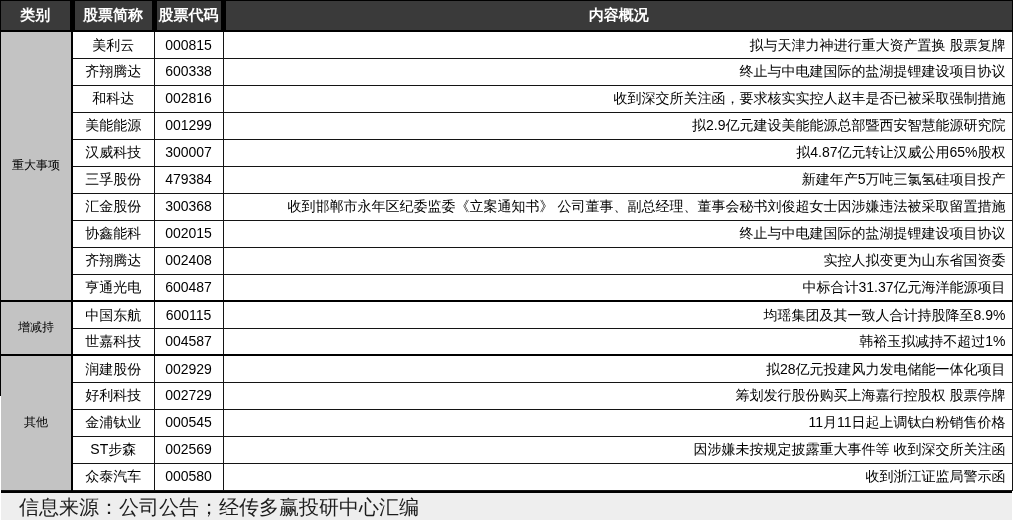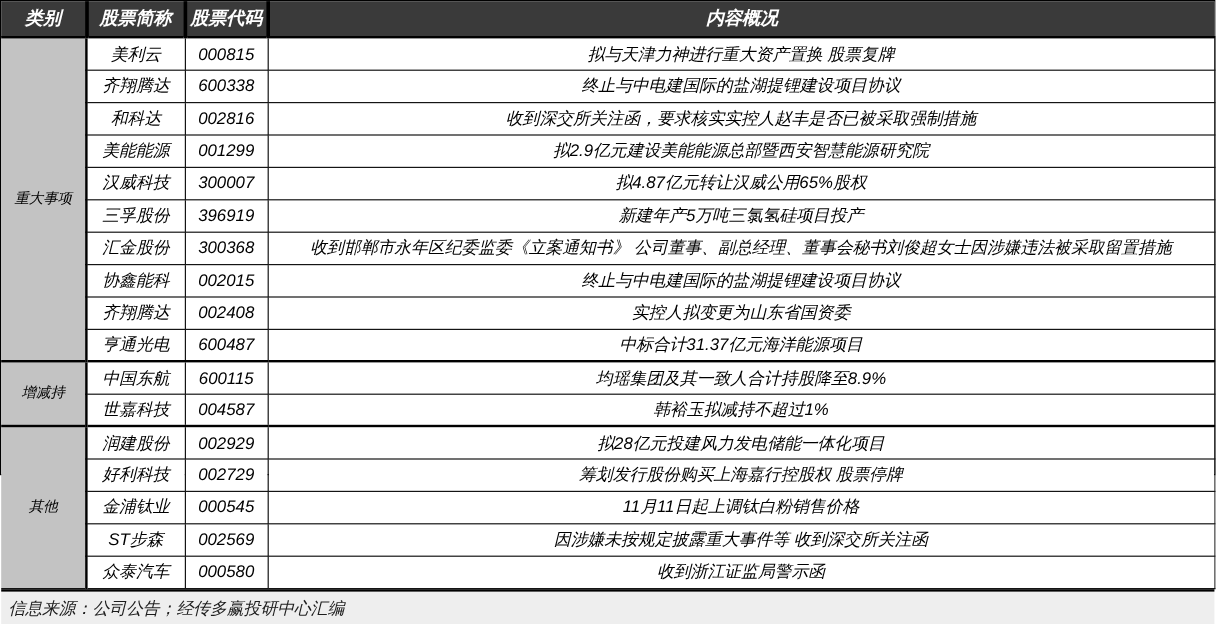--- a/index.html
+++ b/index.html
@@ -11,66 +11,66 @@
     --border:#141414;
     --thick:#000000;
   }
   *{margin:0;padding:0;box-sizing:border-box;}
   html,body{background:#ffffff;}
   body{
     width:1013px;height:520px;overflow:hidden;
     font-family:"Liberation Sans","DejaVu Sans",sans-serif;
     color:#000;
   }
-  .page{width:1013px;height:396px;border:1px solid var(--thick);font-style:italic;}
+  .page{width:1013px;height:396px;border:1px solid var(--thick);}
   table{
     width:1011px;
     border-collapse:collapse;
     table-layout:fixed;
   }
   col.c-cat{width:71px;}
   col.c-name{width:82px;}
   col.c-code{width:69px;}
   col.c-content{width:789px;}
   thead th{
     background:var(--header-bg);
     color:var(--header-text);
     font-size:15px;
     font-weight:bold;
     height:30px;
     text-align:center;
-    border-left:3px solid #000000;
+    border-left:5px solid #000000;
   }
   thead th:first-child{border-left:none;}
   tbody td{
     background:var(--row-bg);
     border:1px solid var(--border);
     height:27px;
     font-size:14px;
     line-height:1.15;
     vertical-align:middle;
   }
   td.category-cell{
     background:var(--category-bg);
     text-align:center;
     font-size:12px;
     border-right:2px solid var(--thick);
     border-left:none;
   }
   td.name,td.code{text-align:center;padding:0 2px;}
-  td.content{text-align:center;padding:0 6px;white-space:nowrap;overflow:hidden;}
+  td.content{text-align:right;padding:0 6px;white-space:nowrap;overflow:hidden;}
   tr.group-start td{border-top:2px solid var(--thick);}
   .footer-bar{
     width:1011px;height:30px;
     background:var(--footer-bg);
     border-top:2px solid var(--thick);
-    font-size:14px;
+    font-size:20px;
     color:#1c1c1c;
     line-height:28px;
-    padding-left:6px;
+    padding-left:18px;
     white-space:nowrap;
   }
 </style>
 </head>
 <body>
 
 <div class="page">
   <table>
     <colgroup>
       <col class="c-cat">
@@ -108,21 +108,21 @@
           <td class="code">001299</td>
           <td class="content">拟2.9亿元建设美能能源总部暨西安智慧能源研究院</td>
         </tr>
         <tr>
           <td class="name">汉威科技</td>
           <td class="code">300007</td>
           <td class="content">拟4.87亿元转让汉威公用65%股权</td>
         </tr>
         <tr>
           <td class="name">三孚股份</td>
-          <td class="code">396919</td>
+          <td class="code">479384</td>
           <td class="content">新建年产5万吨三氯氢硅项目投产</td>
         </tr>
         <tr>
           <td class="name">汇金股份</td>
           <td class="code">300368</td>
           <td class="content">收到邯郸市永年区纪委监委《立案通知书》 公司董事、副总经理、董事会秘书刘俊超女士因涉嫌违法被采取留置措施</td>
         </tr>
         <tr>
           <td class="name">协鑫能科</td>
           <td class="code">002015</td>

